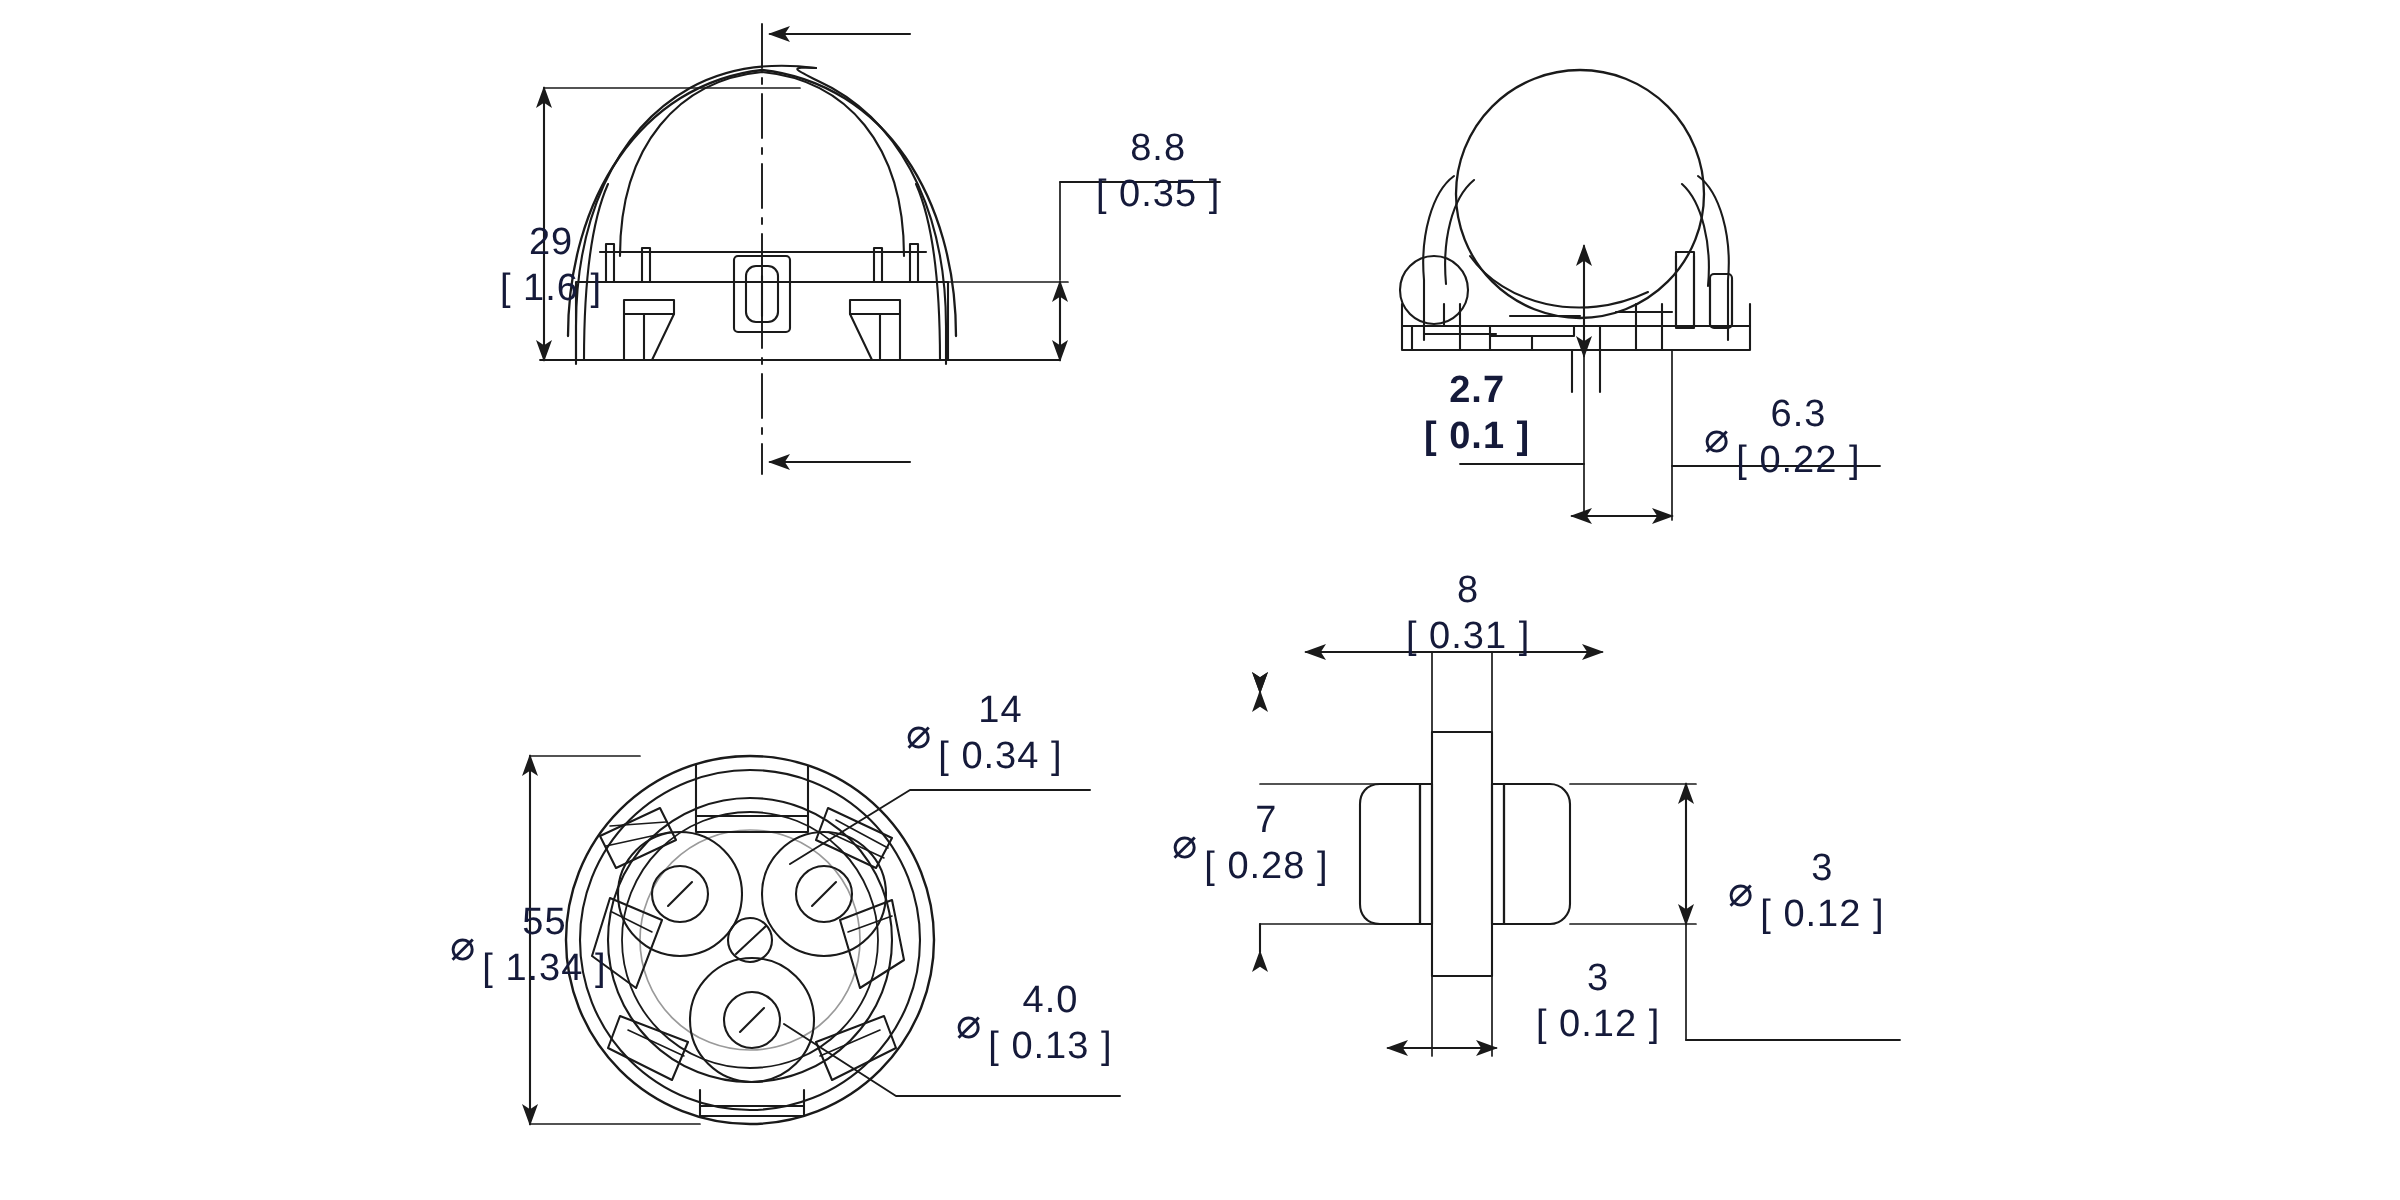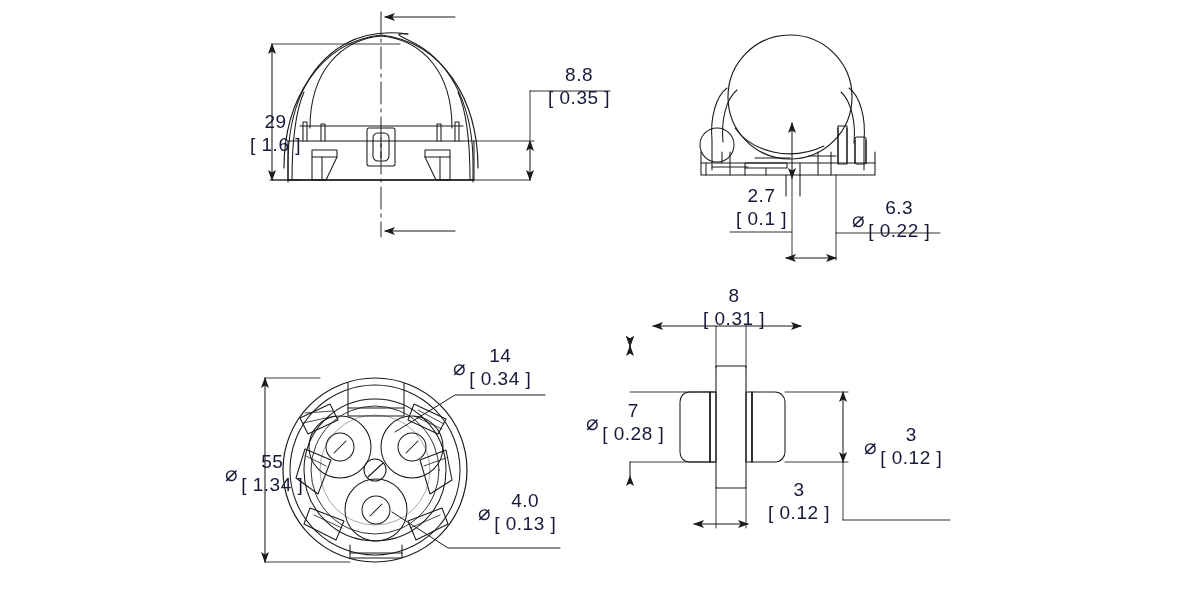--- a/index.html
+++ b/index.html
@@ -289,21 +289,21 @@
   <div class="dim" style="left:250px;top:82px;margin-top:28px;">
     <span class="val">29</span>
     <span class="alt">[ 1.6 ]</span>
   </div>
 
   <div class="dim" style="left:548px;top:63px;">
     <span class="val">8.8</span>
     <span class="alt">[ 0.35 ]</span>
   </div>
 
-  <div class="dim" style="left:736px;top:184px;">
+  <div class="dim" style="left:712px;top:184px;font-weight:bold;">
     <span class="val">2.7</span>
     <span class="alt">[ 0.1 ]</span>
   </div>
 
   <div class="dim two" style="left:852px;top:196px;">
     <span class="phi">⌀</span>
     <span class="stack">
       <span class="val">6.3</span>
       <span class="alt">[ 0.22 ]</span>
     </span>

